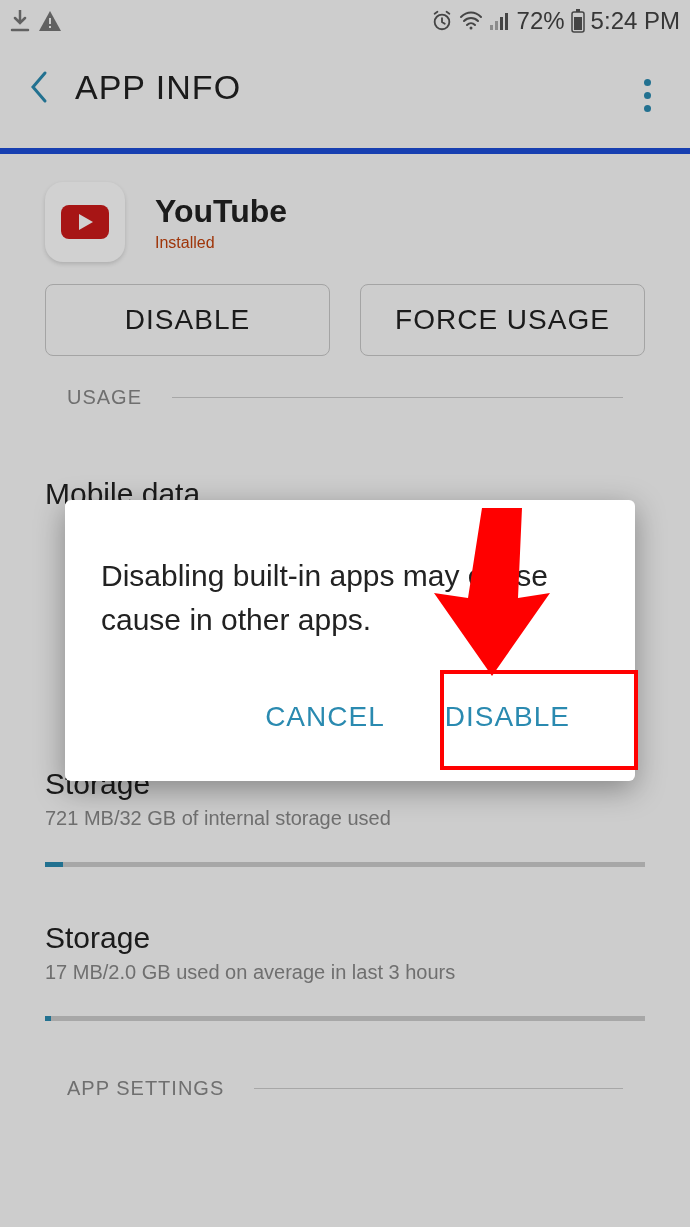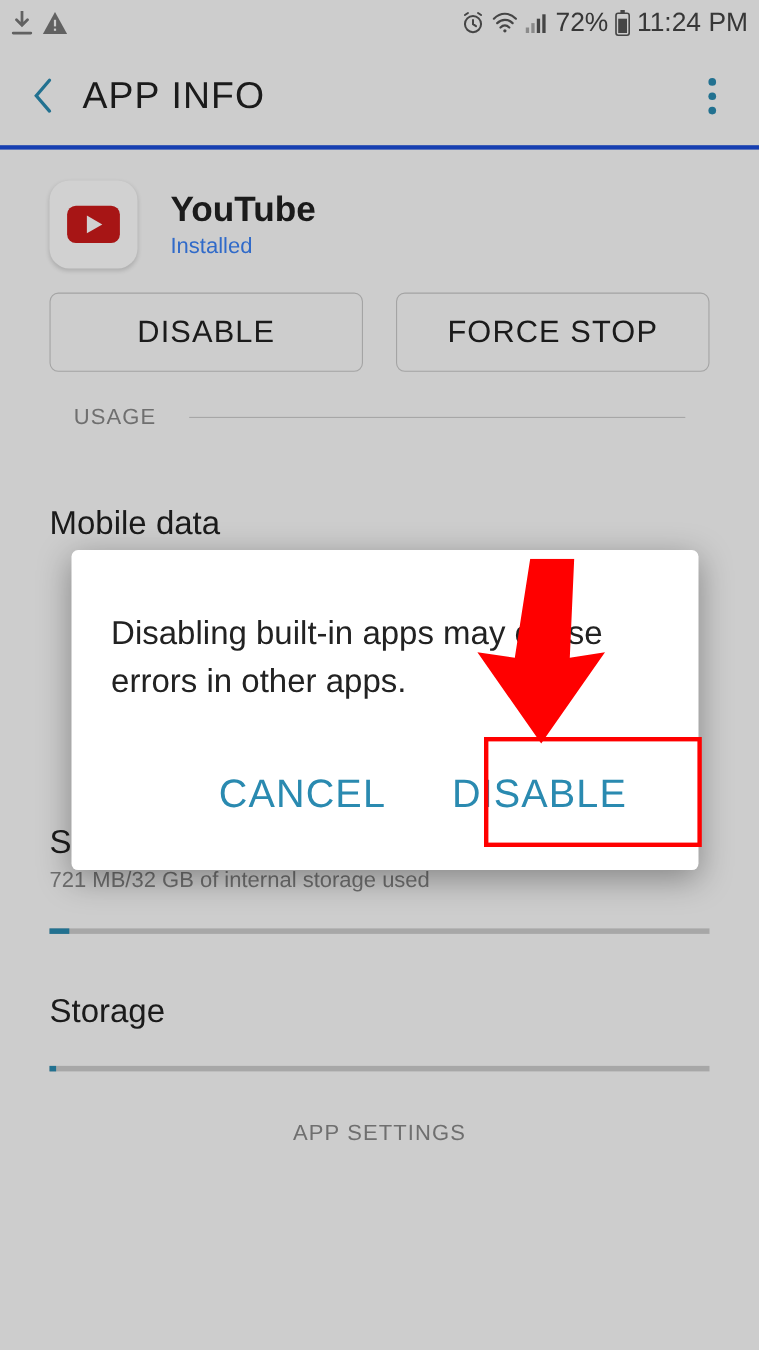--- a/index.html
+++ b/index.html
@@ -20,22 +20,22 @@
     justify-content: space-between;
     padding: 0 10px;
     color: #555;
   }
   .status-left { display:flex; gap:8px; align-items:center; }
   .status-right { display:flex; gap:6px; align-items:center; font-size:24px; color:#444;}
   .header {
     height: 90px;
     display:flex;
     align-items:center;
-    padding: 0 20px 0 25px;
-    border-bottom: 4px solid #1d4ed8;
+    padding: 0 20px 16px 25px;
+    border-bottom: 6px solid #1d4ed8;
     position:relative;
   }
   .back-btn { width:30px; height:40px; display:flex; align-items:center; justify-content:center; }
   .header-title {
     font-size: 34px;
     font-weight: 500;
     letter-spacing: 1px;
     color:#222;
     margin-left:20px;
   }
@@ -54,21 +54,21 @@
     box-shadow:0 2px 4px rgba(0,0,0,0.15);
     display:flex; align-items:center; justify-content:center;
   }
   .yt { width:48px; height:34px; background:#cc1a1a; border-radius:8px; position:relative;}
   .yt::after{
     content:''; position:absolute; left:18px; top:9px;
     border-left:14px solid #fff; border-top:8px solid transparent; border-bottom:8px solid transparent;
   }
   .app-text { margin-left:30px;}
   .app-name { font-size:32px; color:#222;font-weight:bold;}
-  .app-status { font-size:20px; color:#3b82f6; margin-top:4px;}
+  .app-status { font-size:16px; color:#c2410c; margin-top:4px;}
   .btn-row { display:flex; gap:30px; padding:0 45px 22px 45px;}
   .big-btn {
     flex:1; height:70px; border:1px solid #c8c8c8; border-radius:8px;
     background:#fafafa; display:flex; align-items:center; justify-content:center;
     font-size:28px; letter-spacing:1px; color:#222;
   }
   .section-header {
     display:flex; align-items:center; padding:8px 67px; color:#888; font-size:20px;
     letter-spacing:1px;
     gap:15px;
@@ -93,21 +93,21 @@
     padding:30px 0 0 0;
   }
   .dialog-text {
     font-size:30px; color:#222; padding:24px 36px 18px 36px;
     line-height:1.45;
   }
   .dialog-actions {
     display:flex; justify-content:flex-end; gap:0px; padding:20px 10px 26px 0;
   }
   .dialog-btn {
-    font-size:36px; font-weight:500; letter-spacing:1px; color:#2a8ab0;
+    font-size:28px; font-weight:500; letter-spacing:1px; color:#2a8ab0;
     padding:22px 30px;
   }
   .highlight-box {
     position:absolute; border:4px solid red; pointer-events:none;
   }
   .arrow {
     position:absolute; pointer-events:none;
   }
 
   svg { display:block; }
@@ -152,21 +152,21 @@
         </svg>
     </span>
     <span>72%</span>
     <span>
       <svg width="14" height="24" viewBox="0 0 14 24">
           <rect x="1" y="3" width="12" height="20" rx="2" stroke="#555" stroke-width="1.5" fill="none"></rect>
           <rect x="5" y="0" width="4" height="3" fill="#555"></rect>
           <rect x="3" y="8" width="8" height="13" fill="#555"></rect>
         </svg>
     </span>
-    <span>11:24 PM</span>
+    <span>5:24 PM</span>
   </div>
 </div>
 
 <div class="header">
   <div class="back-btn">
     <svg width="22" height="36" viewBox="0 0 22 36">
         <path d="M16 4 L4 18 L16 32" stroke="#2a8ab0" stroke-width="3" fill="none" stroke-linecap="round"></path>
       </svg>
   </div>
   <div class="header-title">APP INFO</div>
@@ -184,21 +184,21 @@
       <div class="yt"></div>
     </div>
     <div class="app-text">
       <div class="app-name">YouTube</div>
       <div class="app-status">Installed</div>
     </div>
   </div>
 
   <div class="btn-row">
     <div class="big-btn">DISABLE</div>
-    <div class="big-btn">FORCE STOP</div>
+    <div class="big-btn">FORCE USAGE</div>
   </div>
 
   <div class="section-header">
     <span>USAGE</span>
     <div class="line"></div>
   </div>
 
   <div class="item" style="padding-top:60px;">
     <div class="item-title">Mobile data</div>
   </div>
@@ -207,38 +207,39 @@
   <div class="item">
     <div class="item-title">Storage</div>
     <div class="item-sub">721 MB/32 GB of internal storage used</div>
   </div>
   <div class="progress">
     <div class="progress-fill" id="storage-fill" style="width: 3%;"></div>
   </div>
 
   <div class="item" style="margin-top:26px;">
     <div class="item-title">Storage</div>
+    <div class="item-sub">17 MB/2.0 GB used on average in last 3 hours</div>
   </div>
   <div class="progress">
     <div class="progress-fill" style="width:1%;"></div>
   </div>
 
-  <div class="section-header" style="margin-top:37px;flex-direction:column;">
+  <div class="section-header" style="margin-top:48px;">
     <span>APP SETTINGS</span>
     <div class="line"></div>
   </div>
 
 </div>
 
 <div class="scrim"></div>
 
 <div class="dialog">
   <div class="dialog-text">
     <span>Disabling built-in apps may cause</span><br>
-    <span>errors in other apps.</span>
+    <span>cause in other apps.</span>
   </div>
   <div class="dialog-actions">
     <div class="dialog-btn">CANCEL</div>
     <div class="dialog-btn" style="padding-right:55px;">DISABLE</div>
   </div>
 </div>
 
 <svg class="arrow" style="left:432px; top:508px;" width="120" height="170" viewBox="0 0 120 170">
   <path d="M50 0 L90 0 L86 90 L118 85 L60 168 L2 85 L36 90 Z" fill="#ff0000"></path>
 </svg>

